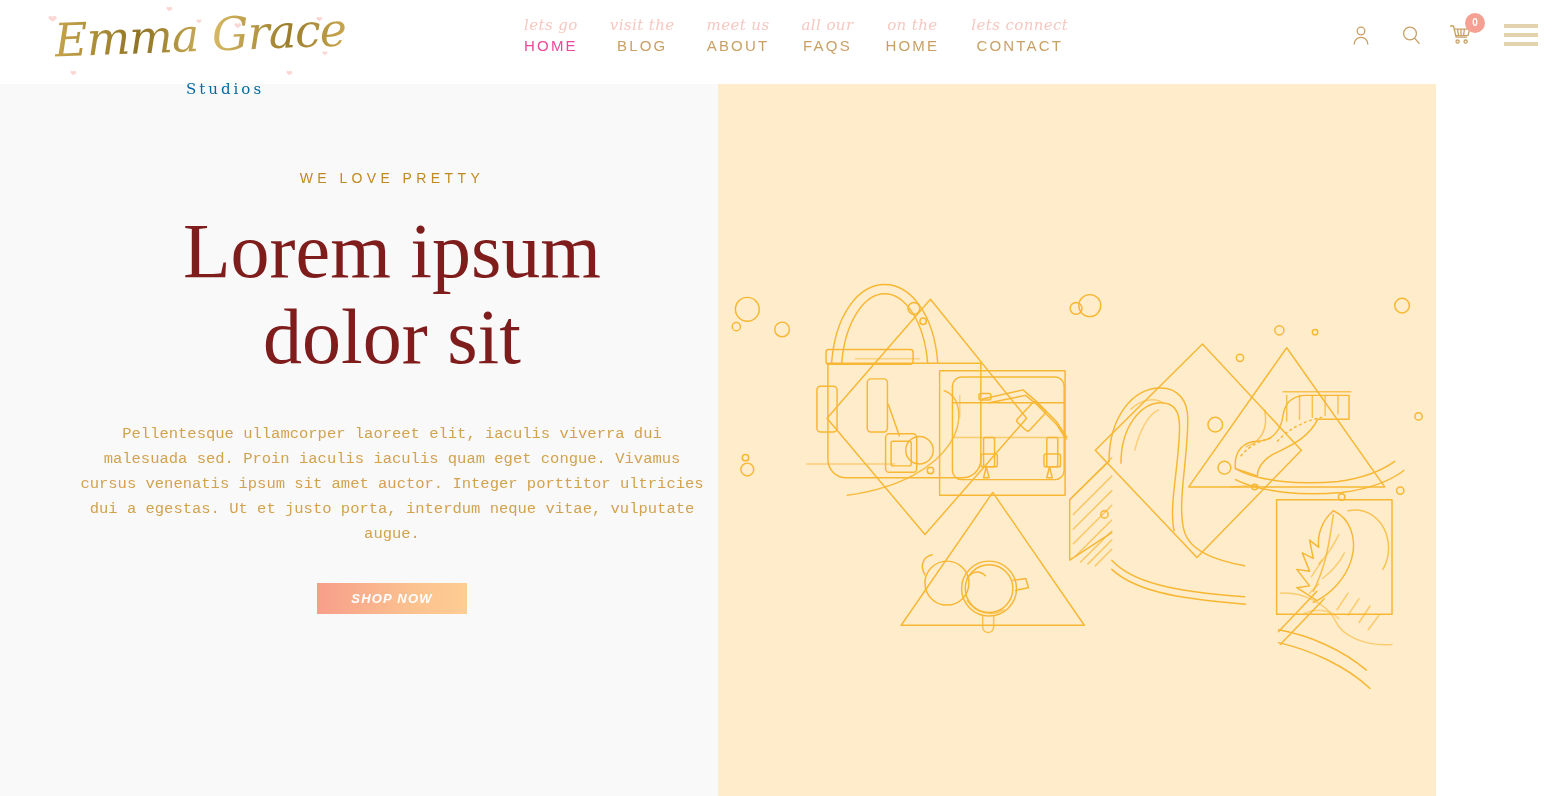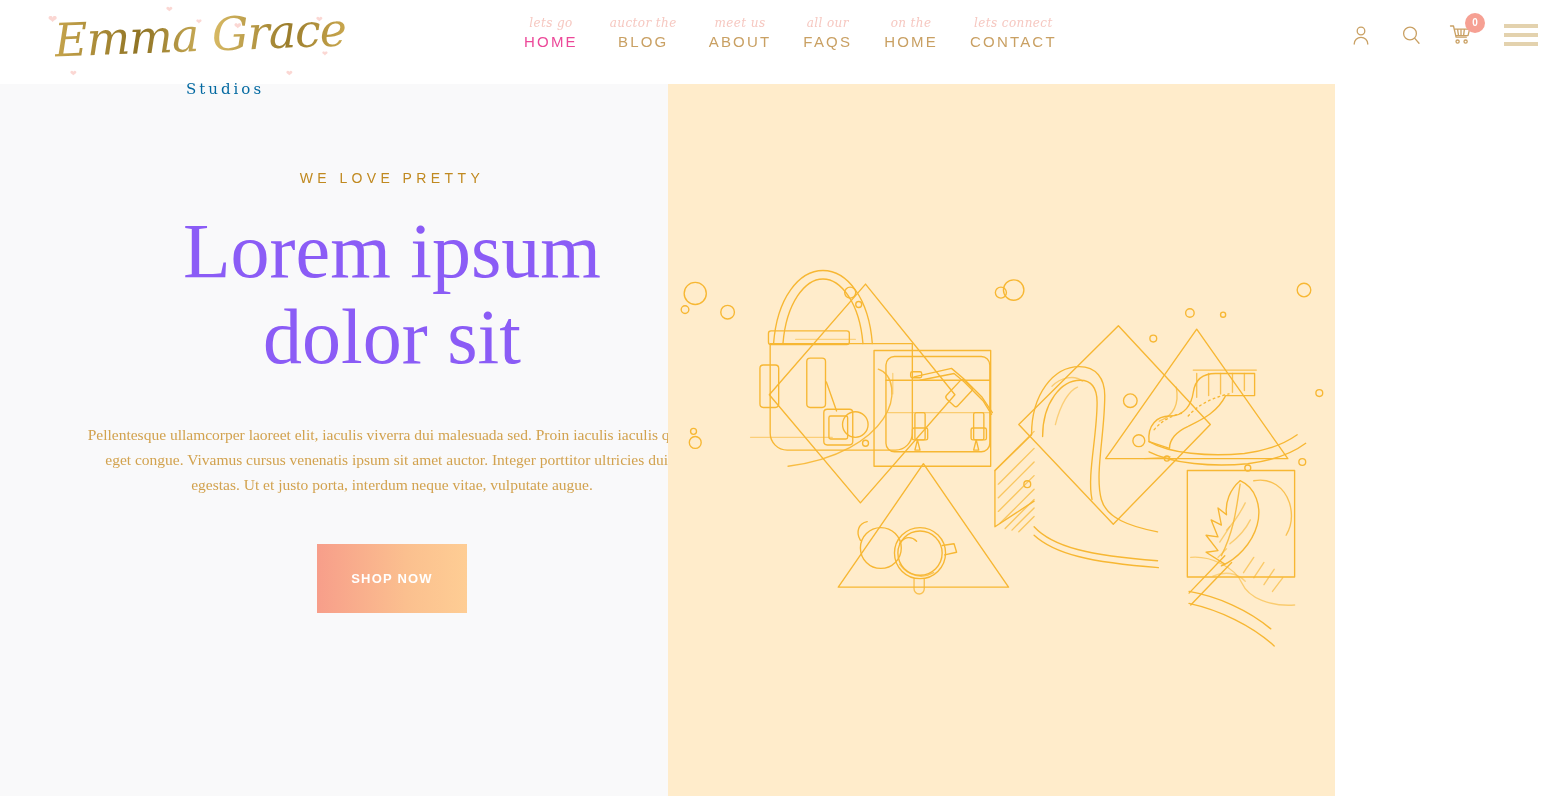--- a/index.html
+++ b/index.html
@@ -84,21 +84,21 @@
     text-align: center;
     padding: 0 16px;
     cursor: pointer;
     text-decoration: none;
     display: block;
   }
   .nav-pre {
     display: block;
     font-family: "DejaVu Serif", serif;
     font-style: italic;
-    font-size: 12px;
+    font-size: 15px;
     color: #f6c8c1;
     letter-spacing: 0.4px;
     margin-bottom: 3px;
     white-space: nowrap;
   }
   .nav-label {
     display: block;
     font-family: "Liberation Sans", sans-serif;
     font-size: 15px;
     letter-spacing: 2.2px;
@@ -155,21 +155,21 @@
     display: block;
     height: 4px;
     width: 100%;
     background: #e3d2ae;
   }
 
   
   .hero {
     position: absolute;
     top: 84px; left: 0;
-    width: 1335px;
+    width: 1436px;
     height: 712px;
     display: flex;
   }
   .hero-left {
     width: 784px;
     height: 712px;
     background: #f9f9fa;
     position: relative;
   }
   .hero-right {
@@ -191,45 +191,46 @@
     font-family: "Liberation Sans", sans-serif;
     font-size: 14px;
     letter-spacing: 4.4px;
     color: #c0891f;
     margin-bottom: 22px;
   }
   .headline {
     font-family: "Liberation Serif", serif;
     font-size: 78px;
     line-height: 86px;
-    color: #8b5cf6;
+    color: #7f1d1d;
     font-weight: normal;
     padding: 0 104px;
     letter-spacing: 0px;
   }
   .hero-para {
-    margin: 42px auto 3px;
+    margin: 42px auto 12px;
     width: 625px;
-    font-family: Liberation Serif, serif;
+    font-family: Liberation Mono, monospace;
     font-size: 15.5px;
     line-height: 25px;
     color: #d2a24e;
   }
   .shop-btn {
     display: inline-block;
-    margin-top: 44px;
-    padding: 27px 34px;
+    margin-top: 24px;
+    padding: 8px 34px;
     border: none;
     background: linear-gradient(90deg, #f79e8a 0%, #fbc08f 60%, #fecd94 100%);
     color: #ffffff;
     font-family: "Liberation Sans", sans-serif;
     font-size: 13px;
     font-weight: bold;
     letter-spacing: 1.2px;
     cursor: pointer;
+    font-style: italic;
   }
 
   .illus { position: absolute; inset: 0; }
 </style>
 </head>
 <body>
 
 <div class="header">
 
   <a class="logo-wrap" href="#">
@@ -244,21 +245,21 @@
     <span class="heart h7">❤</span>
     <span class="heart h8">❤</span>
   </a>
 
   <nav class="nav">
     <a class="nav-item active" href="#">
       <span class="nav-pre">lets go</span>
       <span class="nav-label">HOME</span>
     </a>
     <a class="nav-item" href="#">
-      <span class="nav-pre">auctor the</span>
+      <span class="nav-pre">visit the</span>
       <span class="nav-label">BLOG</span>
     </a>
     <a class="nav-item" href="#">
       <span class="nav-pre">meet us</span>
       <span class="nav-label">ABOUT</span>
     </a>
     <a class="nav-item" href="#">
       <span class="nav-pre">all our</span>
       <span class="nav-label">FAQS</span>
     </a>

